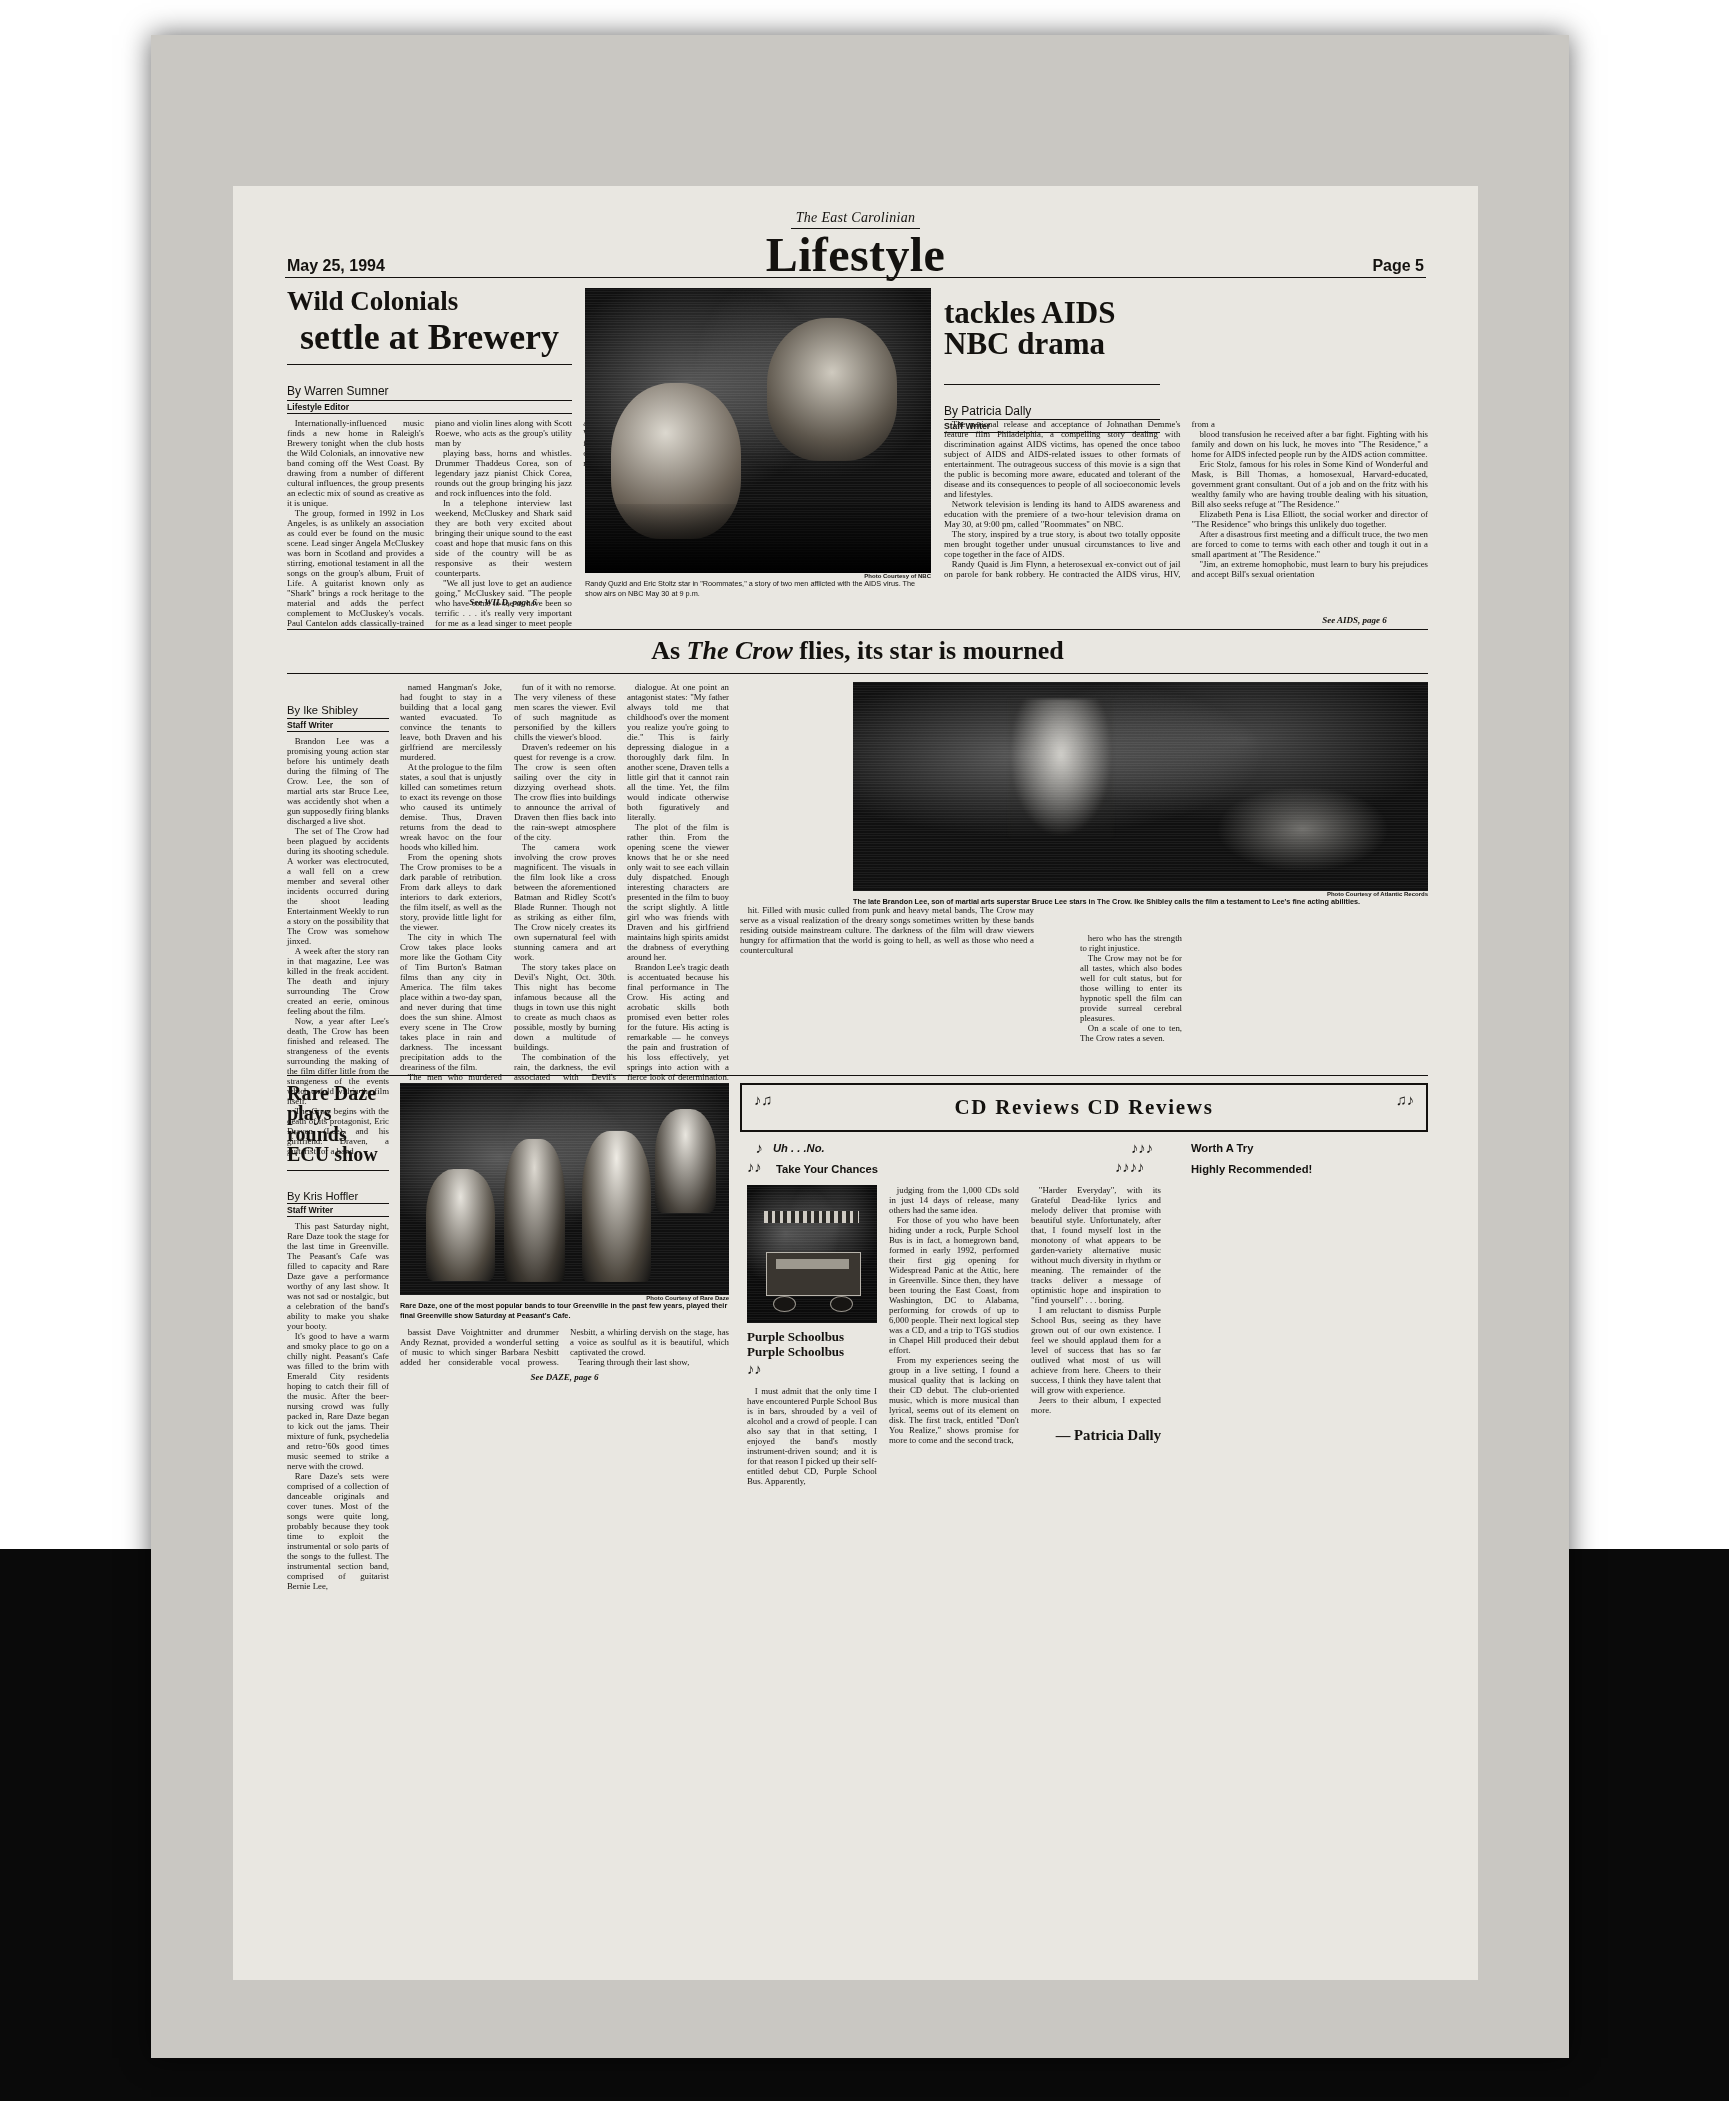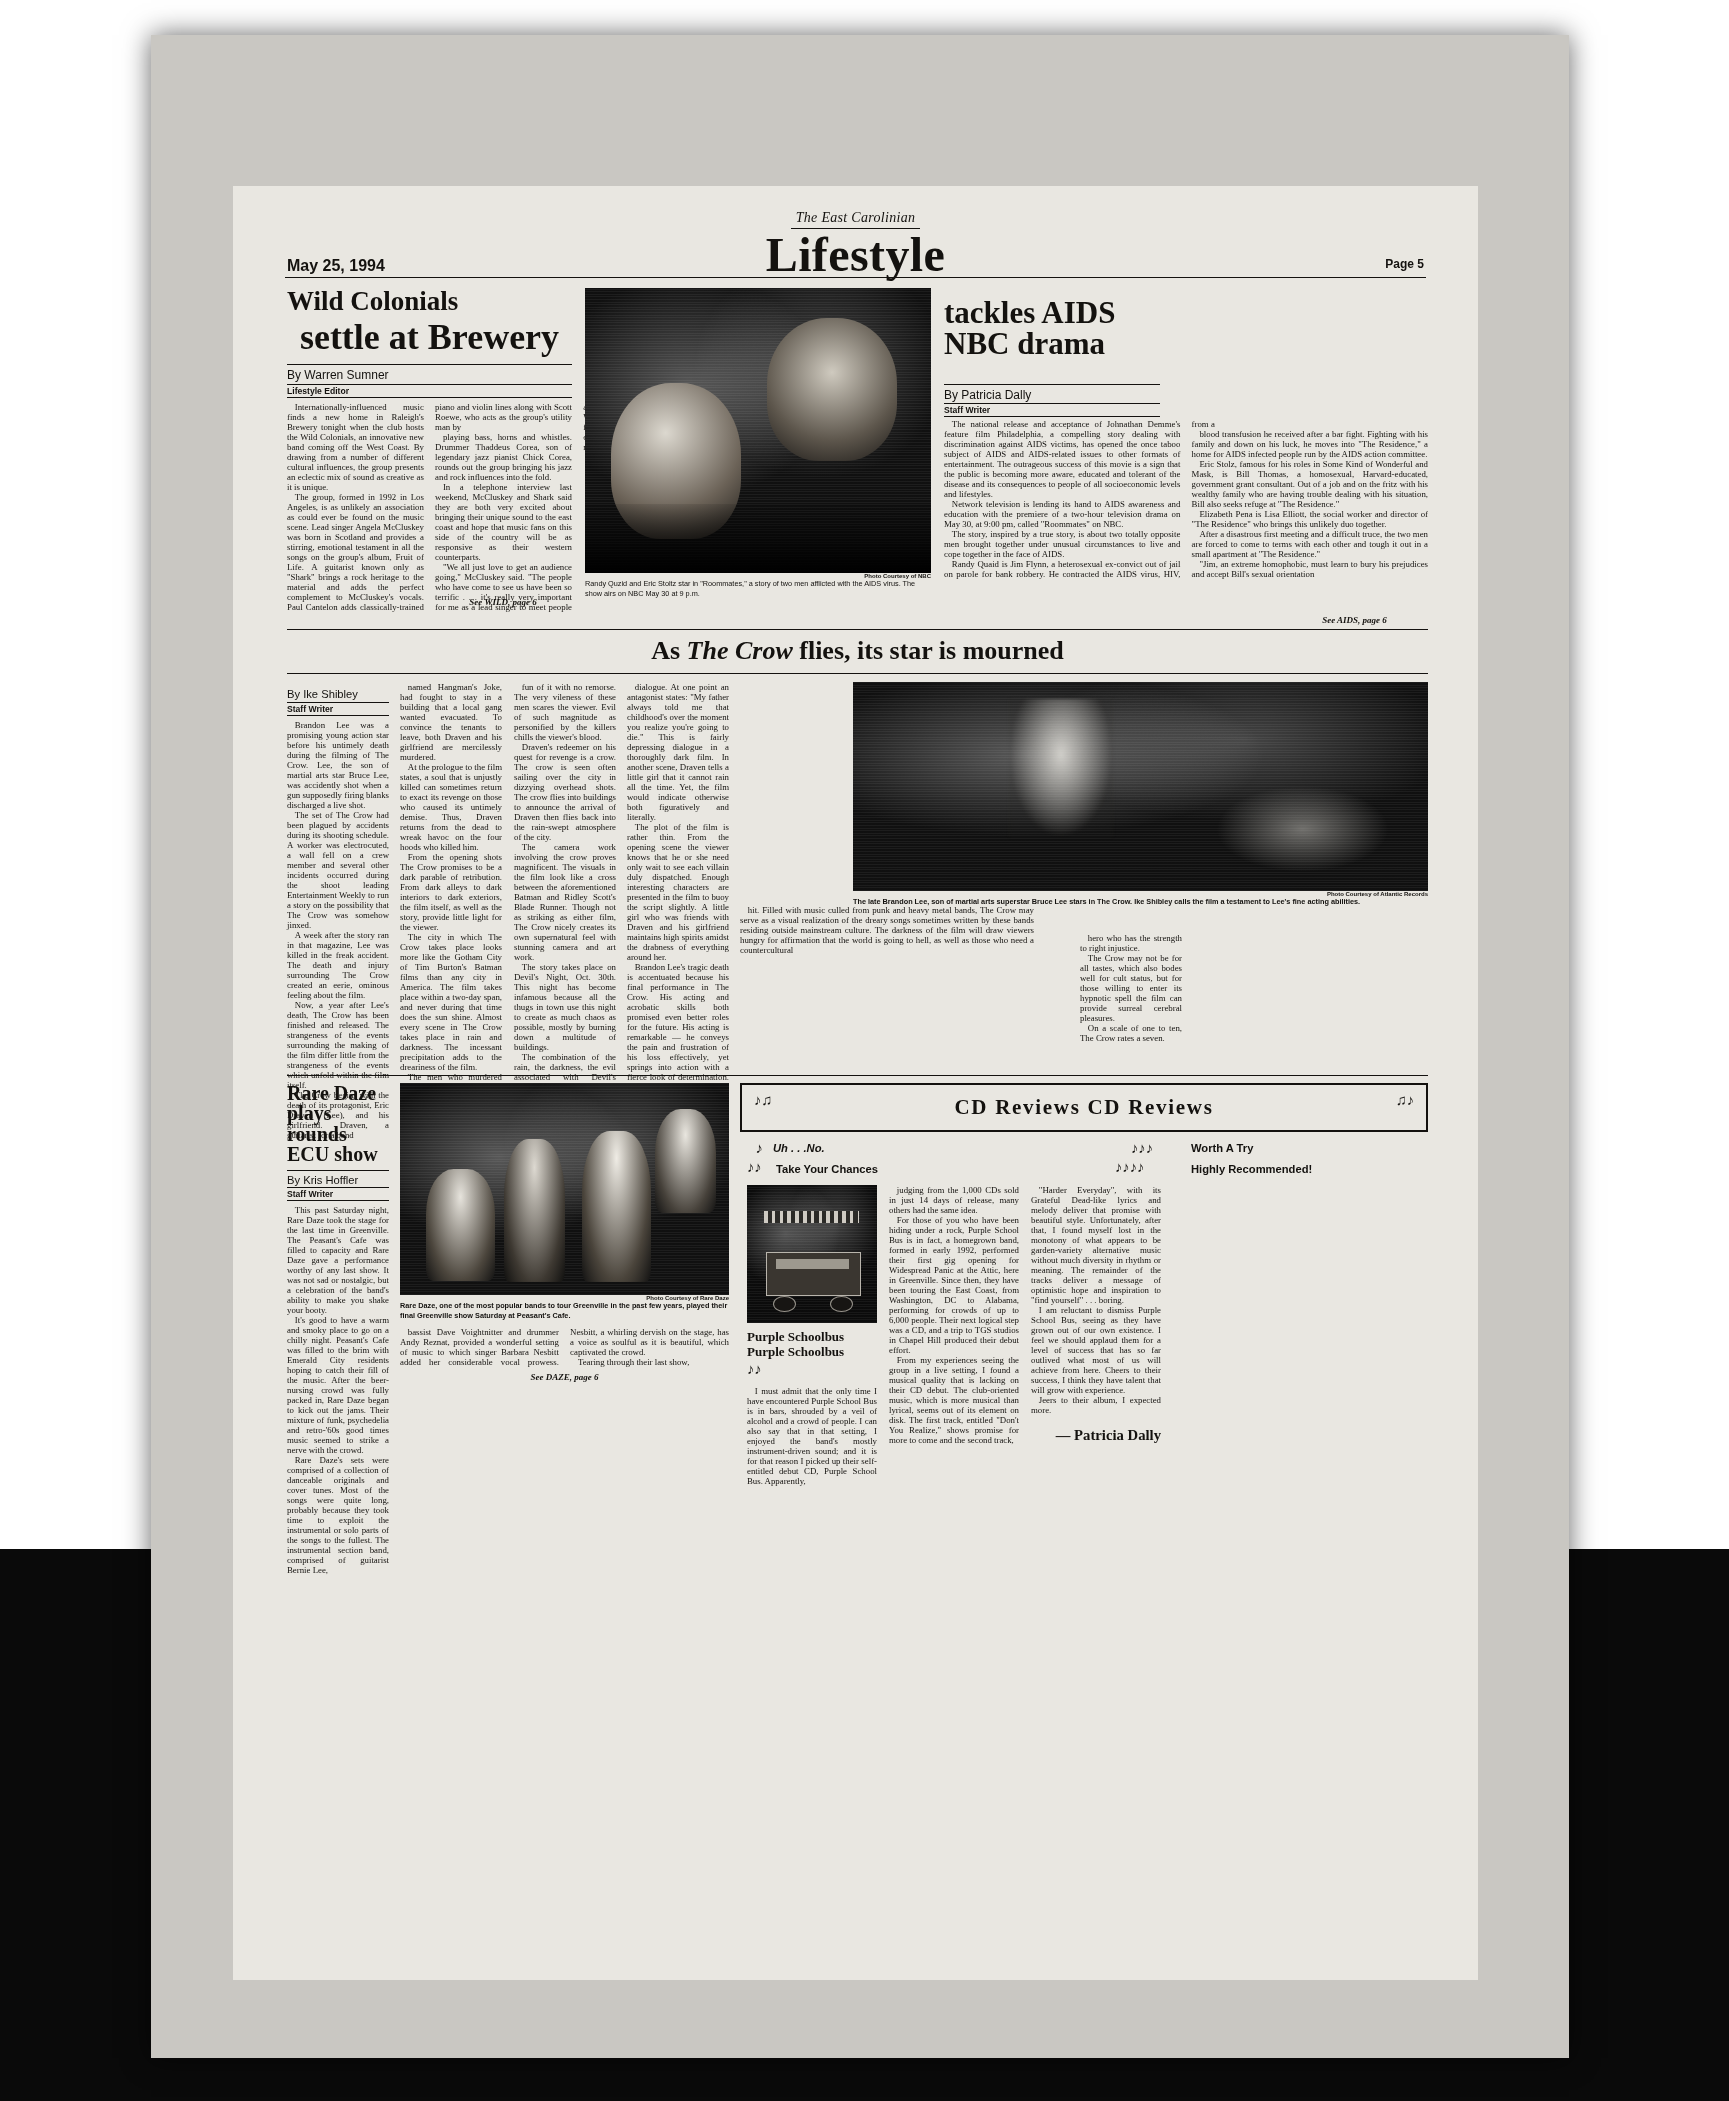--- a/index.html
+++ b/index.html
@@ -10,25 +10,25 @@
   .paper{position:absolute;left:82px;top:151px;width:1245px;height:1794px;background:#e9e7e1;}
   .inner{position:absolute;left:0;top:0;right:0;bottom:0;padding:0;color:#14120f;}
 
   
   .masthead{position:absolute;left:307px;top:24px;width:631px;text-align:center;}
   .mast-small{font-size:14px;font-style:italic;letter-spacing:0.3px;border-bottom:0.9px solid #14120f;
               display:inline-block;padding:0 5.2px 1.7px 5.2px;}
   .mast-big{font-size:48px;font-weight:bold;letter-spacing:0.4px;line-height:50px;margin-top:1.7px;}
   .mast-rule{position:absolute;left:52px;top:91px;width:1141px;border-top:1.7px solid #14120f;}
   .dateline{position:absolute;left:54px;top:71px;font-size:16px;font-weight:bold;font-family:"Liberation Sans",sans-serif;}
-  .pageno{position:absolute;right:54px;top:71px;font-size:12px;font-weight:bold;font-family:"Liberation Sans",sans-serif;}
+  .pageno{position:absolute;right:54px;top:71px;font-size:16px;font-weight:bold;font-family:"Liberation Sans",sans-serif;}
 
   
   .hl{font-weight:bold;line-height:1.02;}
-  .byline{font-size:12px;font-family:"Liberation Sans",sans-serif;border-top:0.9px solid #14120f;padding-top:3px;margin-top:3.5px;}
+  .byline{font-size:12px;font-family:"Liberation Sans",sans-serif;border-top:0.9px solid #14120f;padding-top:19px;margin-top:3.5px;}
   .role{font-size:8.6px;font-weight:bold;font-family:"Liberation Sans",sans-serif;border-top:0.9px solid #14120f;border-bottom:0.9px solid #14120f;padding:0.9px 0;margin-top:1.7px;margin-bottom:4.3px;}
   .body{font-size:8.8px;line-height:10px;text-align:justify;hyphens:auto;}
   .body p{margin:0;text-indent:7.8px;}
   .jump{font-size:9px;font-style:italic;font-weight:bold;text-align:center;margin-top:5.2px;}
   .cap{font-size:7.3px;line-height:10px;font-family:"Liberation Sans",sans-serif;}
   .credit{font-size:6px;font-weight:bold;text-align:right;font-family:"Liberation Sans",sans-serif;}
   .it{font-style:italic;}
 
   
   .photo{background:#111;position:relative;overflow:hidden;}

